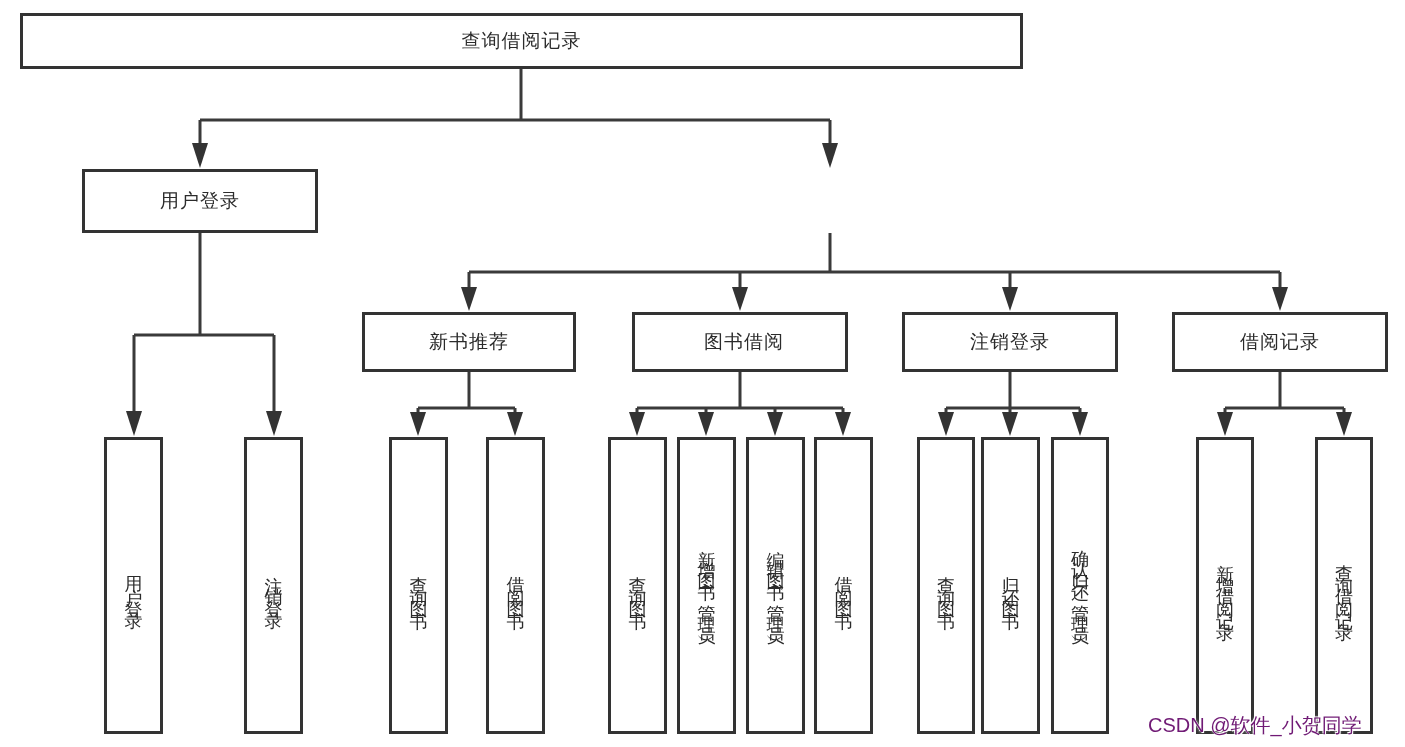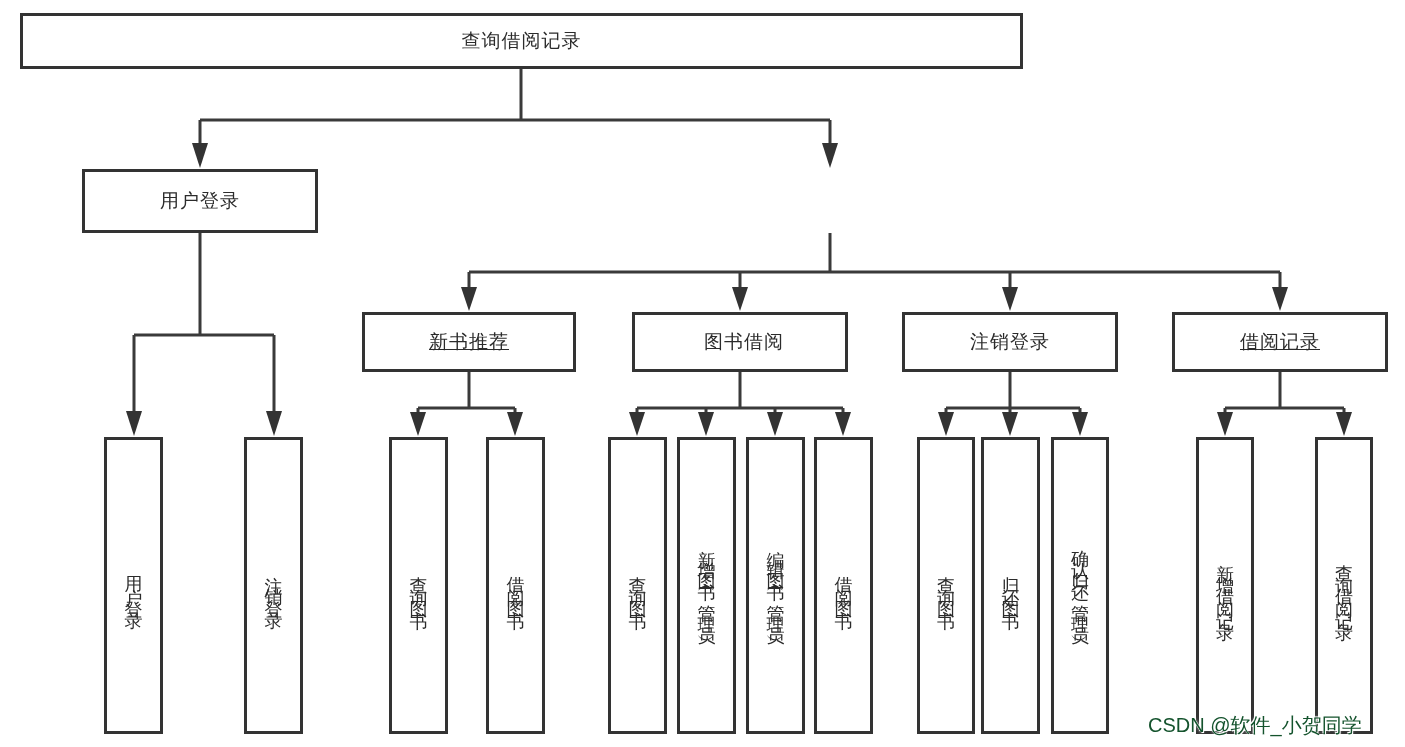--- a/index.html
+++ b/index.html
@@ -42,21 +42,21 @@
     font-size: 18px;
     letter-spacing: 12px;
     line-height: 1;
     color: #2b2b2b;
   }
   .watermark {
     position: absolute;
     left: 1148px;
     top: 712px;
     font-size: 20px;
-    color: #14532d;
+    color: #701a75;
     white-space: nowrap;
     text-shadow: 0 0 3px #ffffff, 1px 1px 0 #ffffff, -1px -1px 0 #ffffff;
     z-index: 5;
   }
 </style>
 </head>
 <body>
 
 <div class="canvas">
 
@@ -108,30 +108,30 @@
   </svg>
 
   <div class="node" style="left:20px; top:13px; width:1003px; height:56px;">
     <span class="hlabel">查询借阅记录</span>
   </div>
 
   <div class="node" style="left:82px; top:169px; width:236px; height:64px;">
     <span class="hlabel">用户登录</span>
   </div>
 
-  <div class="node" style="left:362px; top:312px; width:214px; height:60px;text-decoration:underline;">
+  <div class="node" style="left:362px; top:312px; width:214px; height:60px;">
     <span class="hlabel">新书推荐</span>
   </div>
   <div class="node" style="left:632px; top:312px; width:216px; height:60px;padding-left:8px;">
     <span class="hlabel">图书借阅</span>
   </div>
   <div class="node" style="left:902px; top:312px; width:216px; height:60px;">
     <span class="hlabel">注销登录</span>
   </div>
-  <div class="node" style="left:1172px; top:312px; width:216px; height:60px;text-decoration:underline;">
+  <div class="node" style="left:1172px; top:312px; width:216px; height:60px;">
     <span class="hlabel">借阅记录</span>
   </div>
 
   <div class="node leaf" style="left:104px; top:437px; width:59px; height:297px;">
     <span class="vlabel">用户登录</span>
   </div>
   <div class="node leaf" style="left:244px; top:437px; width:59px; height:297px;">
     <span class="vlabel">注销登录</span>
   </div>
 

